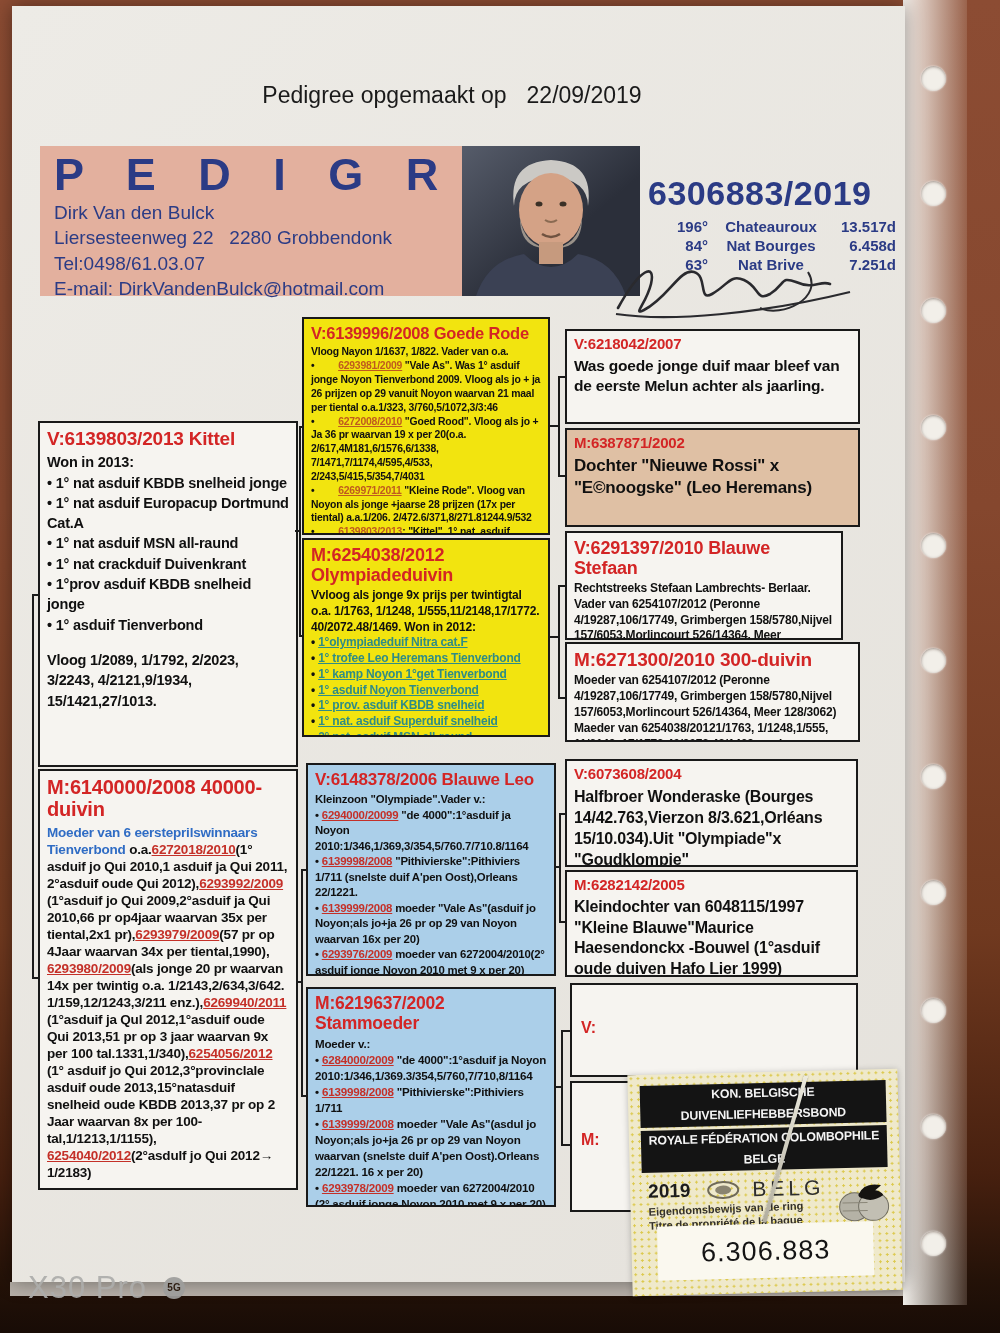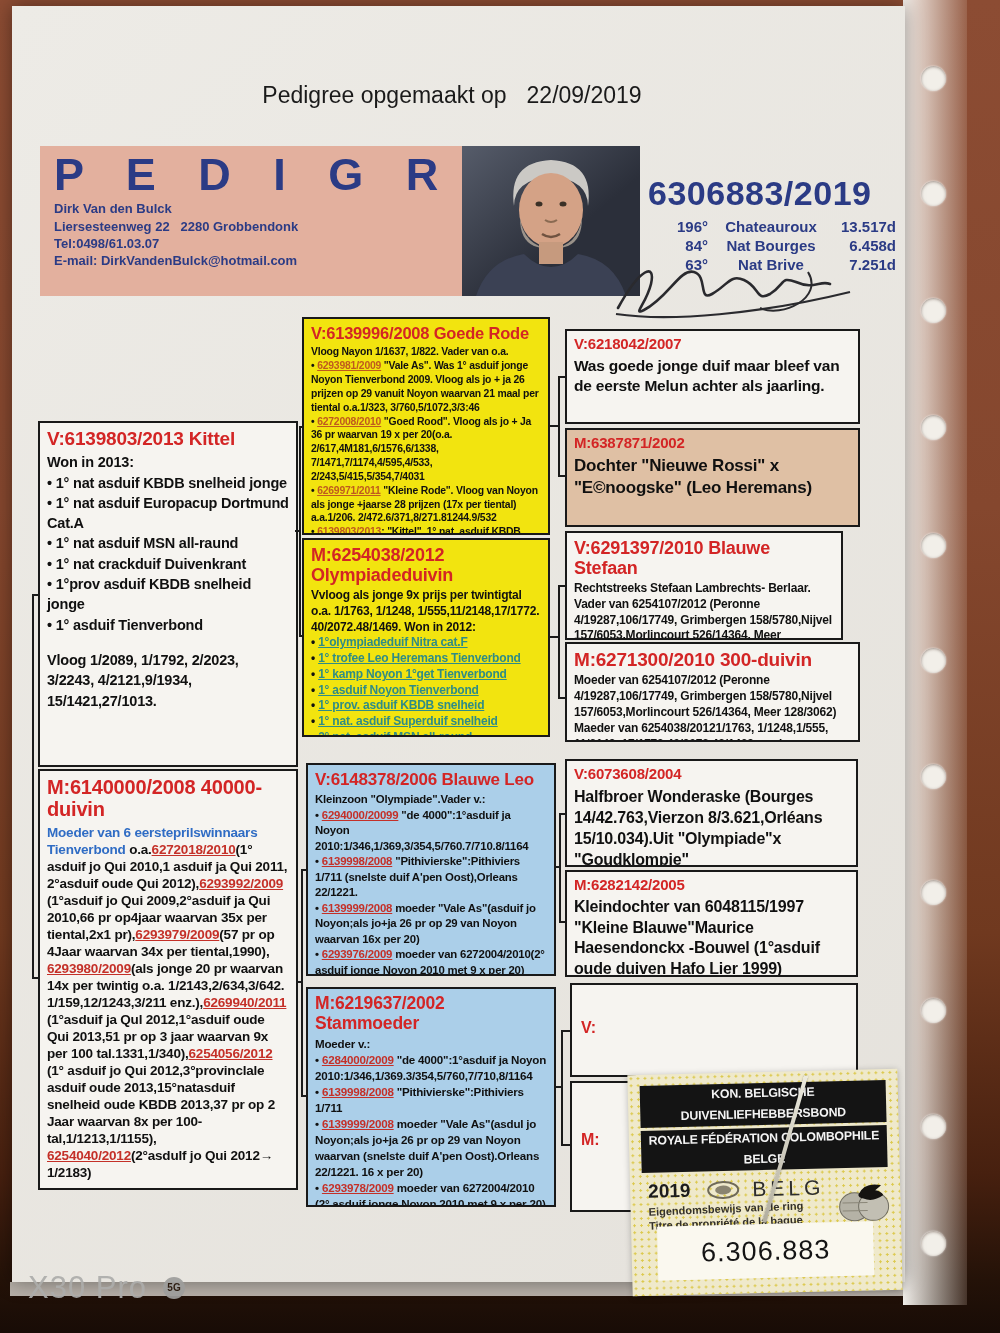--- a/index.html
+++ b/index.html
@@ -14,36 +14,36 @@
     box-shadow:inset 0 1px 3px rgba(110,90,80,.6),0 0 2px rgba(255,255,255,.8);}
   .bottom-edge{position:absolute;left:10px;top:1282px;width:895px;height:14px;background:rgba(240,237,230,.72);}
   
   #page{position:absolute;left:12px;top:6px;width:893px;height:1276px;
     background:linear-gradient(135deg,#edebe6,#e5e2dc);box-shadow:0 0 18px rgba(0,0,0,.4);}
   .made-on{position:absolute;left:225px;top:76px;width:430px;text-align:center;font-size:23px;color:#1a1a1a;}
   .made-on .lbl{margin-right:20px;margin-top:22px;}
   
   .owner-card{position:absolute;left:28px;top:140px;width:600px;height:150px;background:#e3b09e;box-sizing:border-box;padding:4px 0 0 14px;}
   .ped-title{font-size:45px;font-weight:bold;color:#2b3b85;letter-spacing:15px;line-height:1.12;}
-  .ol{font-size:13px;font-weight:bold;color:#2b3b85;line-height:1.32;white-space:pre-wrap;}
+  .ol{font-size:19px;font-weight:normal;color:#2b3b85;line-height:1.32;white-space:pre-wrap;}
   .photo{position:absolute;right:0;top:0;width:178px;height:150px;}
   
   .ring-block{position:absolute;left:636px;top:168px;width:240px;}
   .ring-no{font-size:34px;font-weight:bold;color:#2b3b85;letter-spacing:.5px;}
   .res{display:grid;grid-template-columns:46px 118px 62px;column-gap:4px;font-size:15px;font-weight:bold;color:#2b3b85;line-height:19px;margin:4px 0 0 14px;}
   .res .pl{text-align:right;} .res .rc{text-align:center;} .res .tm{text-align:right;}
   .sig{position:absolute;left:598px;top:244px;z-index:6;}
   
   .pbox{position:absolute;border:2px solid #191919;background:#f6f4f0;box-sizing:border-box;
     padding:5px 7px 6px;color:#101010;font-weight:bold;overflow:hidden;}
   .pbox .title{color:#d32525;font-size:var(--ts,16px);line-height:1.12;margin-bottom:3px;letter-spacing:-.2px;}
   .pbox .body{font-size:var(--fs,13px);line-height:var(--lh,1.34);letter-spacing:-.2px;}
   .rl{margin:0;} .sp{margin-top:15px;} .bu::before{content:"• ";}
   .s-n{text-decoration:underline;color:#c43028;}
-  .box-yellow .s-n{color:#bf5a1e;}
+  .box-yellow .s-n{color:#bf5a1e;margin-left:21px;}
   .s-a{color:#2f8c86;text-decoration:underline;}
   .s-b{color:#2f6cc4;}
   .box-yellow{background:#f2e40f;}
   .box-blue{background:#abcfe9;}
   .box-tan{background:#dfc0a4;}
   .vlabel{position:absolute;left:9px;color:#d32525;font-size:16px;font-weight:bold;}
   .cx{position:absolute;background:#1a1a1a;}
   
   .stamp{position:absolute;left:618px;top:1066px;width:270px;height:221px;transform:rotate(-1.4deg);
     background-color:#efe9cb;background-image:radial-gradient(#dcc94e 1.1px,rgba(0,0,0,0) 1.4px);background-size:7px 7px;

